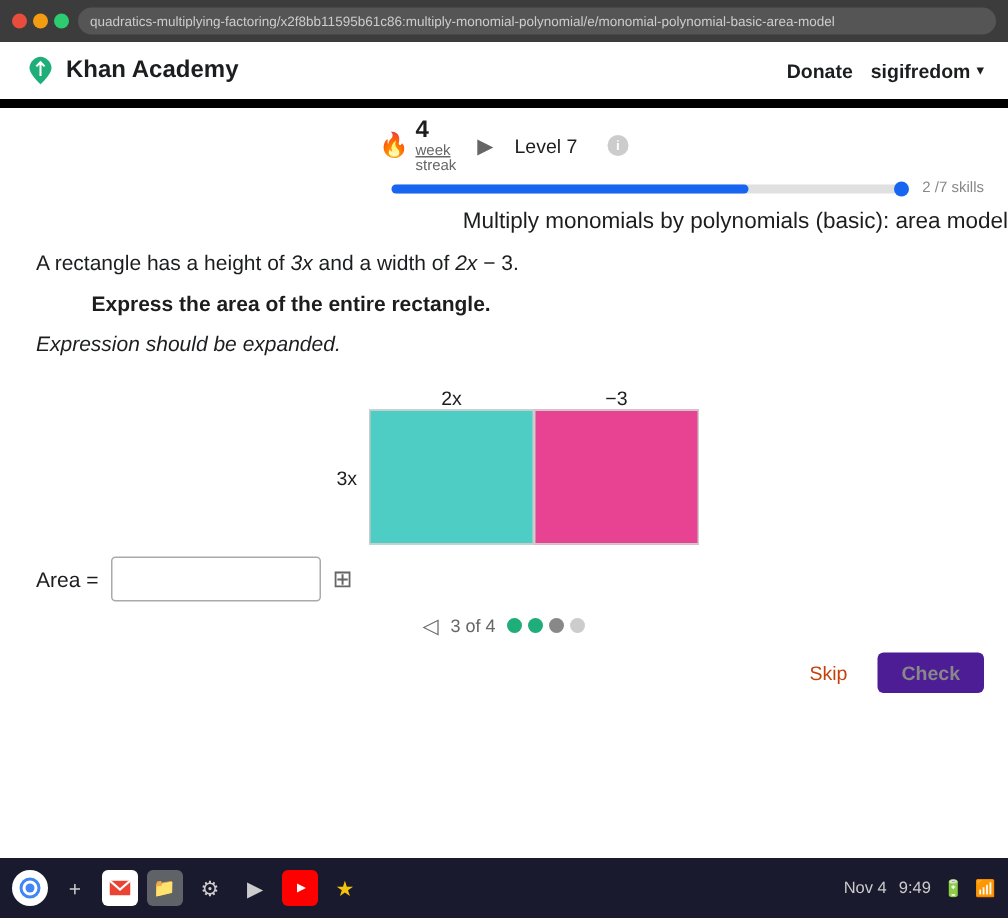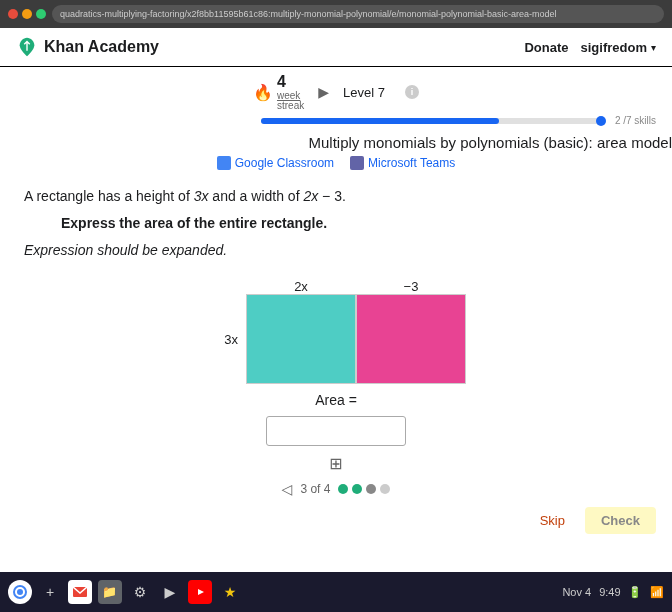--- a/index.html
+++ b/index.html
@@ -53,21 +53,21 @@
       position: relative;
     }
 
     
     .ka-header {
       background: #fff;
       padding: 8px 16px;
       display: flex;
       align-items: center;
       justify-content: space-between;
-      border-bottom: 1px solid #000000;
+      border-bottom: 6px solid #000000;
     }
     .ka-logo {
       display: flex;
       align-items: center;
       gap: 6px;
     }
     .ka-logo-icon {
       width: 22px;
       height: 22px;
     }
@@ -278,21 +278,20 @@
       background: #e84393;
       border: 1px solid #ccc;
     }
 
     
     .answer-area {
       display: flex;
       align-items: center;
       gap: 8px;
       margin: 8px 24px;
-      flex-direction: column;
     }
     .area-label {
       font-size: 14px;
       color: #1c1d1f;
     }
     .answer-input {
       border: 1px solid #aaa;
       border-radius: 3px;
       padding: 4px 8px;
       font-size: 14px;
@@ -343,21 +342,21 @@
     }
     .skip-btn {
       color: #c2410c;
       font-size: 13px;
       cursor: pointer;
       background: none;
       border: none;
       padding: 6px 12px;
     }
     .check-btn {
-      background: #fef9c3;
+      background: #4c1d95;
       color: #888;
       font-size: 13px;
       border: none;
       border-radius: 4px;
       padding: 6px 16px;
       cursor: pointer;
       font-weight: 600;
     }
 
     
@@ -459,30 +458,20 @@
   <div class="xp-area">
     <div class="xp-bar-outer">
       <div class="xp-bar-inner"></div>
       <div class="xp-dot"></div>
     </div>
     <span class="skills-text">2 /7 skills</span>
   </div>
 
   <h1 class="exercise-title">Multiply monomials by polynomials (basic): area model</h1>
 
-  <div class="share-buttons">
-    <div class="share-btn">
-      <span class="google-icon"></span>
-      <span>Google Classroom</span>
-    </div>
-    <div class="share-btn">
-      <span class="teams-icon"></span>
-      <span>Microsoft Teams</span>
-    </div>
-  </div>
 
   <div class="problem-area">
     <p class="problem-text">
       A rectangle has a height of <em>3x</em> and a width of <em>2x</em> − 3.
     </p>
     <p class="problem-text problem-text-bold">
       Express the area of the entire rectangle.
     </p>
     <p class="problem-text problem-text-italic">
       Expression should be expanded.

